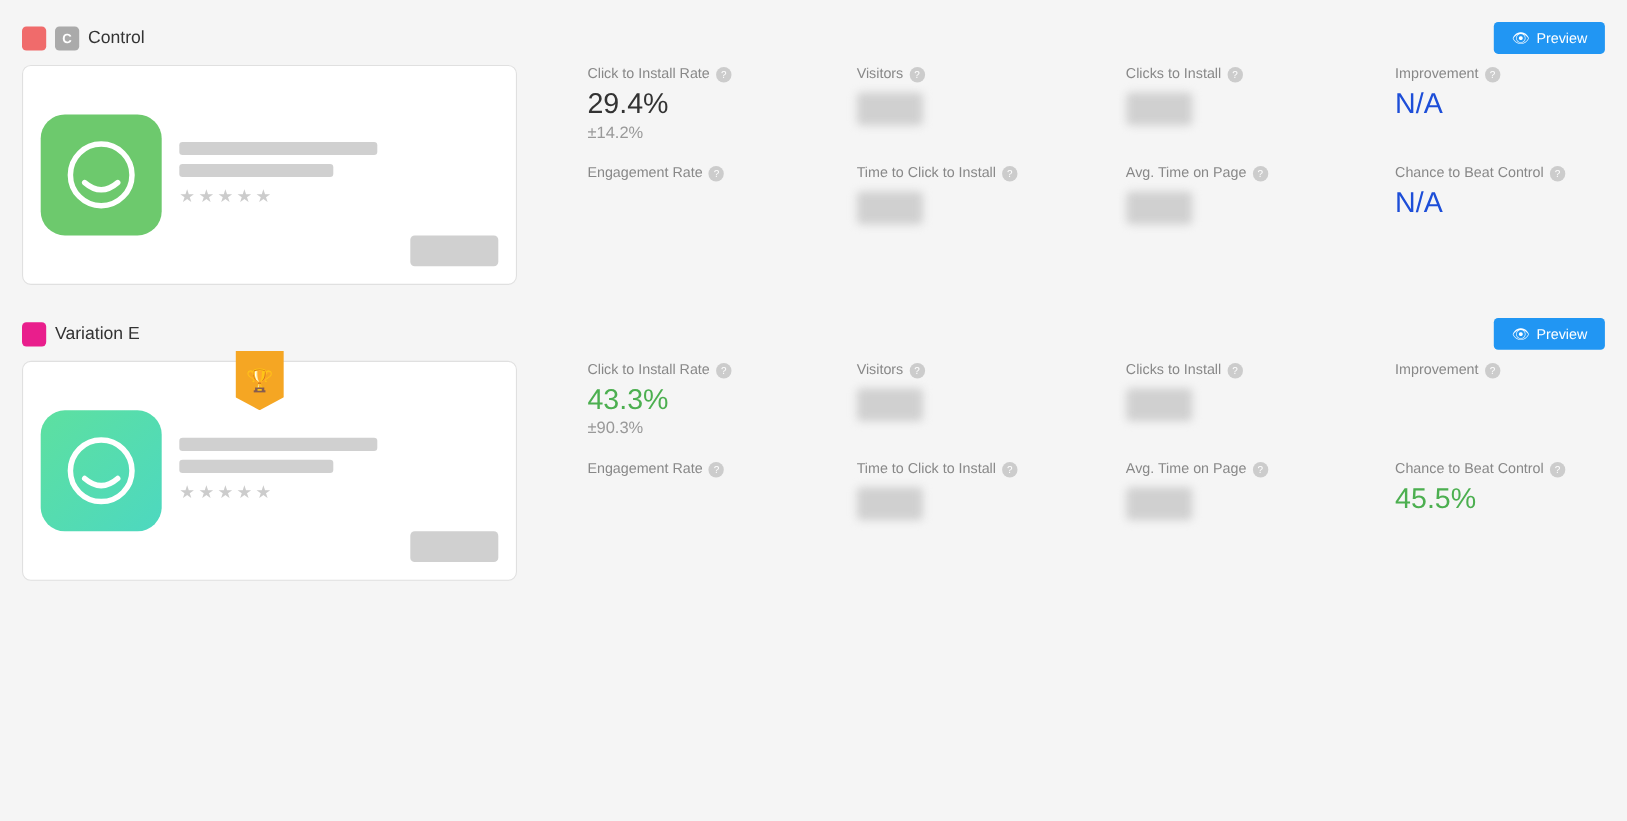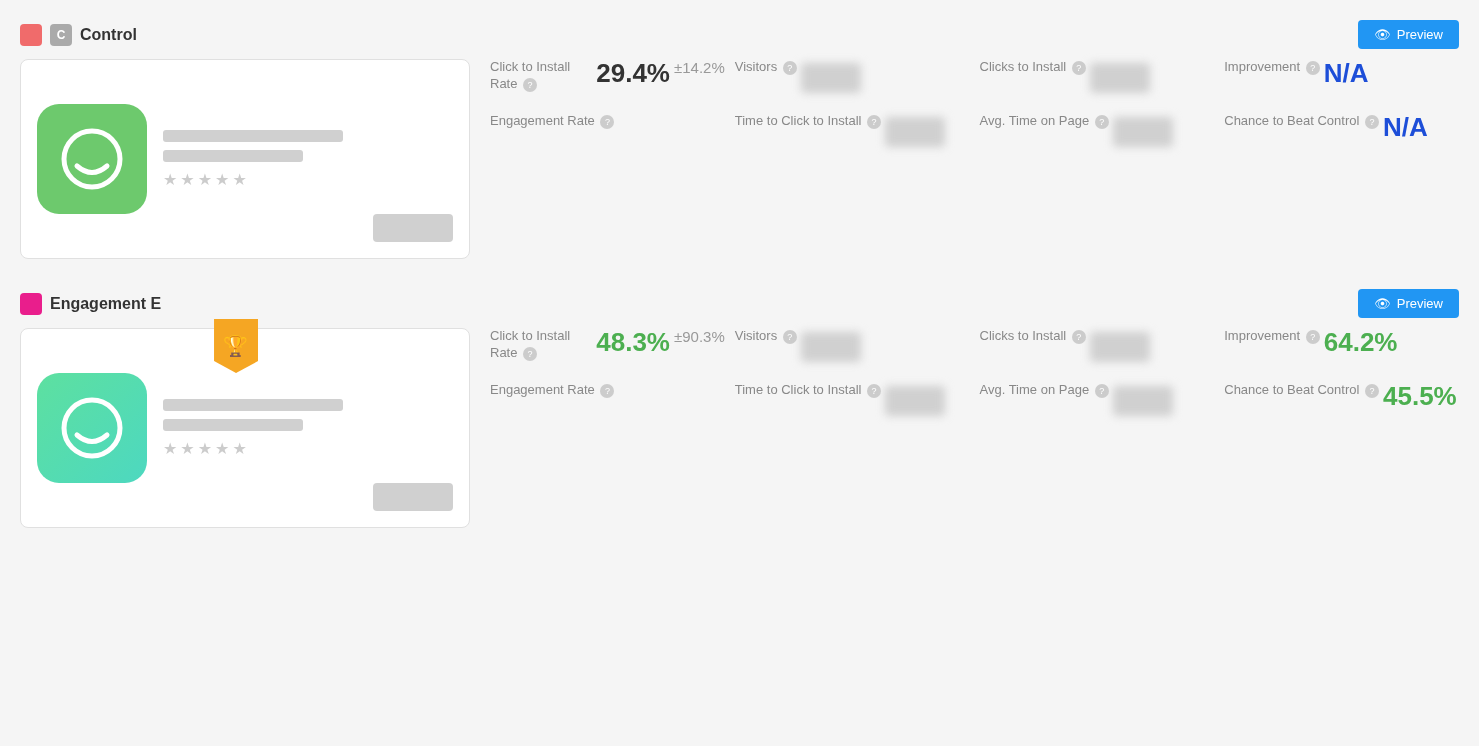--- a/index.html
+++ b/index.html
@@ -37,21 +37,21 @@
       color: white;
       display: flex;
       align-items: center;
       justify-content: center;
       font-size: 12px;
       font-weight: bold;
       flex-shrink: 0;
     }
     .variation-name {
       font-size: 16px;
-      font-weight: 700;
+      font-weight: 400;
       color: #333;
     }
     .preview-btn {
       background: #2196F3;
       color: white;
       border: none;
       border-radius: 4px;
       padding: 7px 16px;
       font-size: 13px;
       cursor: pointer;
@@ -138,22 +138,23 @@
     }
     .metrics-grid {
       flex: 1;
       display: grid;
       grid-template-columns: repeat(4, 1fr);
       grid-template-rows: auto auto;
       gap: 20px 10px;
     }
     .metric-item {
       display: flex;
-      flex-direction: row;
+      flex-direction: column;
       gap: 4px;
+      margin-left: 44px;
     }
     .metric-label {
       font-size: 13px;
       color: #888;
       line-height: 1.3;
     }
     .metric-label .info-icon {
       display: inline-block;
       width: 14px;
       height: 14px;
@@ -161,21 +162,21 @@
       background: #ccc;
       color: white;
       font-size: 9px;
       text-align: center;
       line-height: 14px;
       margin-left: 2px;
       cursor: pointer;
     }
     .metric-value {
       font-size: 26px;
-      font-weight: 700;
+      font-weight: 400;
       color: #333;
       line-height: 1.1;
     }
     .metric-value.green { color: #4CAF50; }
     .metric-value.gray { color: #1d4ed8; }
     .metric-sub {
       font-size: 15px;
       color: #999;
     }
     .metric-blurred {
@@ -277,21 +278,21 @@
         <div class="metric-value gray">N/A</div>
       </div>
     </div>
   </div>
 </div>
 
 <div class="experiment-section">
   <div class="variation-header">
     <div class="variation-header-left">
       <div class="color-badge" style="background:#E91E8C;"></div>
-      <span class="variation-name">Engagement E</span>
+      <span class="variation-name">Variation E</span>
     </div>
     <button class="preview-btn">
       <span>👁</span>
       <span>Preview</span>
     </button>
   </div>
 
   <div class="main-row">
     <div class="app-card" style="overflow:visible;">
 
@@ -330,40 +331,39 @@
       </div>
       <div class="cta-bar"></div>
     </div>
 
     <div class="metrics-grid">
 
       <div class="metric-item">
         <div class="metric-label">
           Click to Install Rate <span class="info-icon">?</span>
         </div>
-        <div class="metric-value green">48.3%</div>
+        <div class="metric-value green">43.3%</div>
         <div class="metric-sub">±90.3%</div>
       </div>
       <div class="metric-item">
         <div class="metric-label">
           Visitors <span class="info-icon">?</span>
         </div>
         <div class="metric-blurred"></div>
       </div>
       <div class="metric-item">
         <div class="metric-label">
           Clicks to Install <span class="info-icon">?</span>
         </div>
         <div class="metric-blurred"></div>
       </div>
       <div class="metric-item">
         <div class="metric-label">
           Improvement <span class="info-icon">?</span>
         </div>
-        <div class="metric-value green">64.2%</div>
       </div>
 
       <div class="metric-item">
         <div class="metric-label">
           Engagement Rate <span class="info-icon">?</span>
         </div>
       </div>
       <div class="metric-item">
         <div class="metric-label">
           Time to Click to Install <span class="info-icon">?</span>

